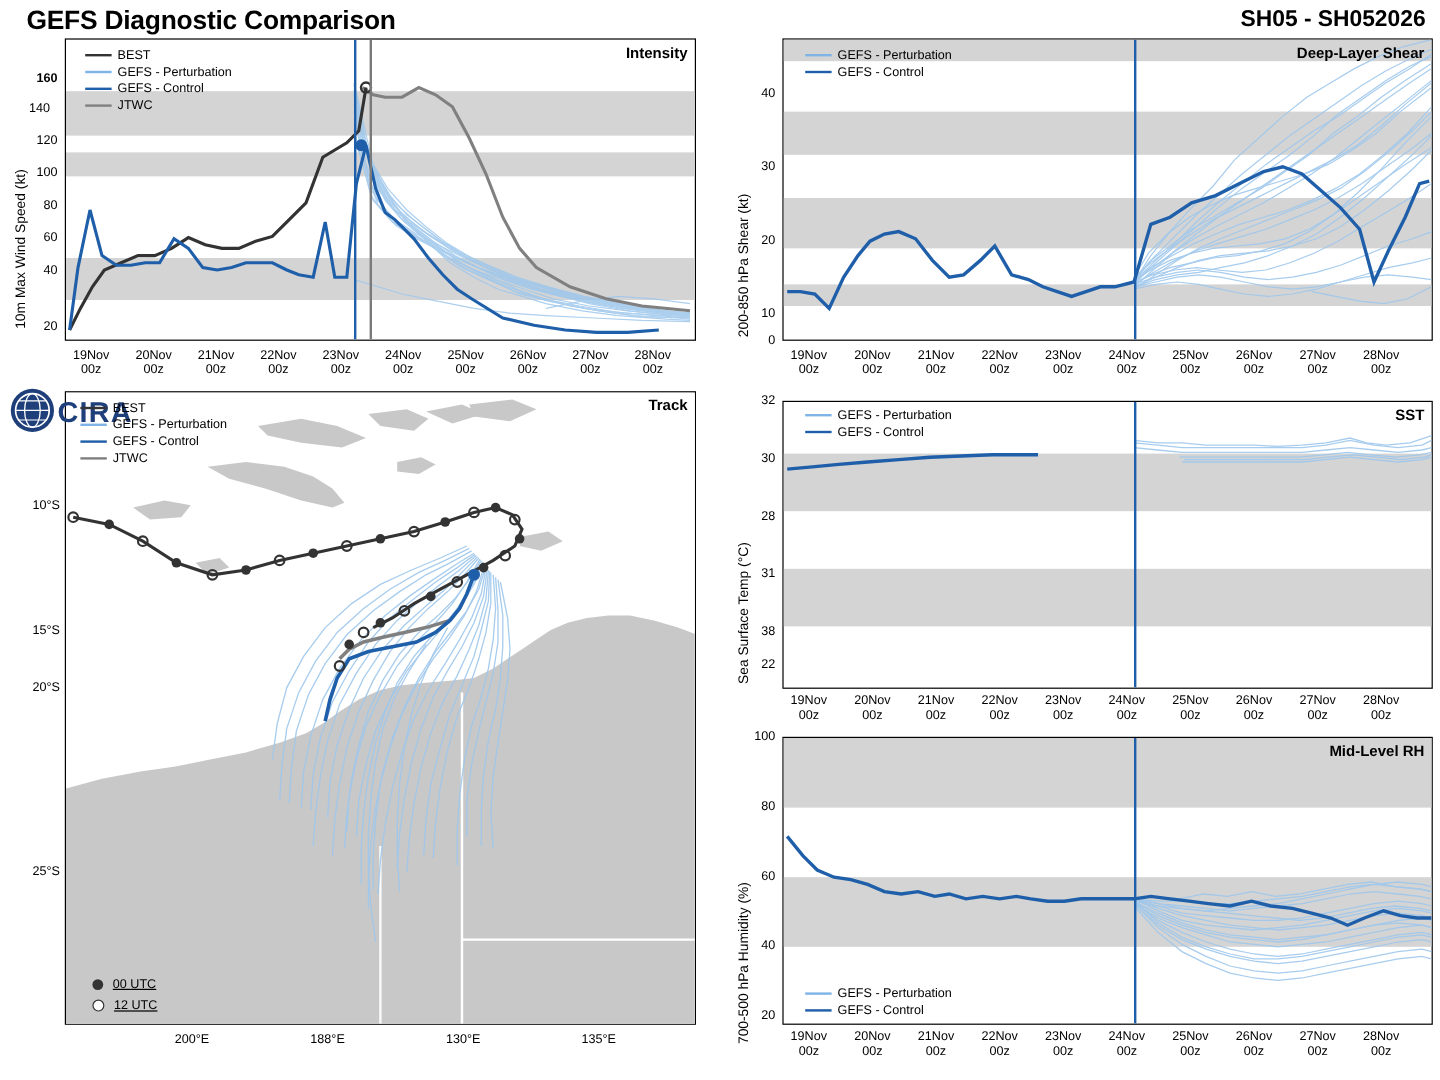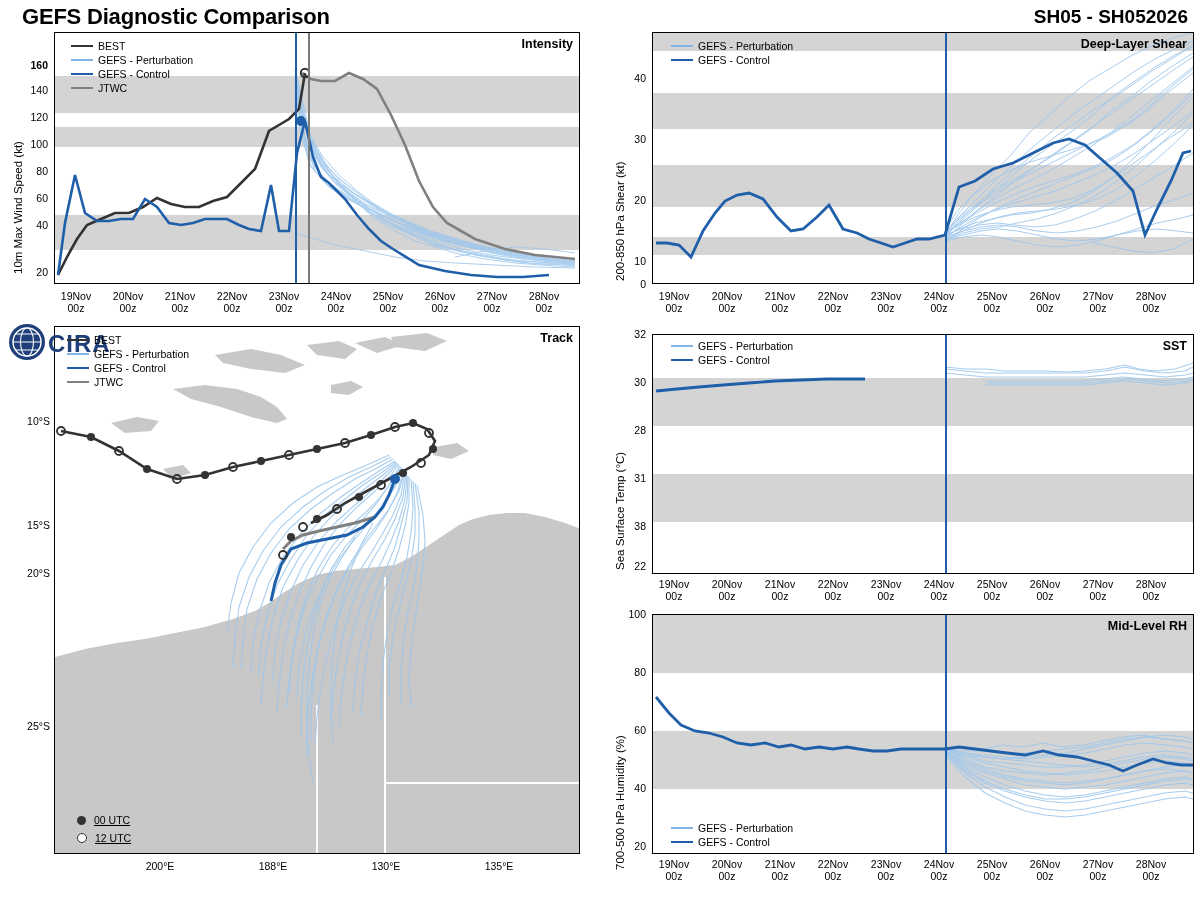--- a/index.html
+++ b/index.html
@@ -29,21 +29,21 @@
 
 <div class="page">
 
   <div class="title">GEFS Diagnostic Comparison</div>
   <div class="storm-id">SH05 - SH052026</div>
 
   <div class="panel" style="left:0;top:26px;width:590px;height:280px;">
     <div class="axis-label ylab" style="left:12px;top:248px;font-size:11.5px;">10m Max Wind Speed (kt)</div>
 
     <div class="tick ytick" style="left:18px;top:33px;width:30px;font-weight:bold;">160</div>
-    <div class="tick ytick" style="left:18px;top:58px;width:30px;">140</div>
+    <div class="tick ytick" style="left:18px;top:58px;width:30px;text-align:center;">140</div>
     <div class="tick ytick" style="left:18px;top:85px;width:30px;">120</div>
     <div class="tick ytick" style="left:18px;top:112px;width:30px;">100</div>
     <div class="tick ytick" style="left:18px;top:139px;width:30px;">80</div>
     <div class="tick ytick" style="left:18px;top:166px;width:30px;">60</div>
     <div class="tick ytick" style="left:18px;top:193px;width:30px;">40</div>
     <div class="tick ytick" style="left:18px;top:240px;width:30px;">20</div>
 
     <div class="plot" id="plot-intensity" style="left:54px;top:6px;width:526px;height:252px;">
       <div class="band" style="top:182px;height:35px;"></div>
       <div class="band" style="top:94px;height:20px;"></div>
@@ -346,21 +346,21 @@
 00z</div>
   </div>
 
   <div class="panel" style="left:600px;top:320px;width:600px;height:285px;">
     <div class="axis-label ylab" style="left:14px;top:250px;">Sea Surface Temp (°C)</div>
     <div class="tick ytick" style="left:22px;top:8px;width:24px;">32</div>
     <div class="tick ytick" style="left:22px;top:56px;width:24px;">30</div>
     <div class="tick ytick" style="left:22px;top:104px;width:24px;">28</div>
     <div class="tick ytick" style="left:22px;top:152px;width:24px;">31</div>
     <div class="tick ytick" style="left:22px;top:200px;width:24px;">38</div>
-    <div class="tick ytick" style="left:22px;top:240px;width:24px;">22</div>
+    <div class="tick ytick" style="left:22px;top:228px;width:24px;">22</div>
 
     <div class="plot" style="left:52px;top:14px;width:542px;height:240px;">
       <div class="band" style="top:43px;height:48px;"></div>
       <div class="band" style="top:139px;height:48px;"></div>
       <div class="panel-title">SST</div>
       <svg width="542" height="240" viewBox="0 0 542 240">
         <g stroke="#9ec7ec" stroke-width="1.1" fill="none" opacity="0.9">
           <path d="M292,32 L312,34 L332,34 L352,36 L372,36 L392,36 L412,37 L432,36 L452,34 L472,30 L486,34 L502,36 L522,34 L540,28"></path>
           <path d="M292,38 L312,40 L332,42 L352,42 L372,42 L392,42 L412,42 L432,42 L452,40 L472,38 L492,40 L512,42 L532,40 L540,38"></path>
           <path d="M330,46 L350,46 L370,46 L390,46 L410,46 L430,46 L450,44 L470,42 L490,44 L510,46 L530,44 L540,42"></path>

